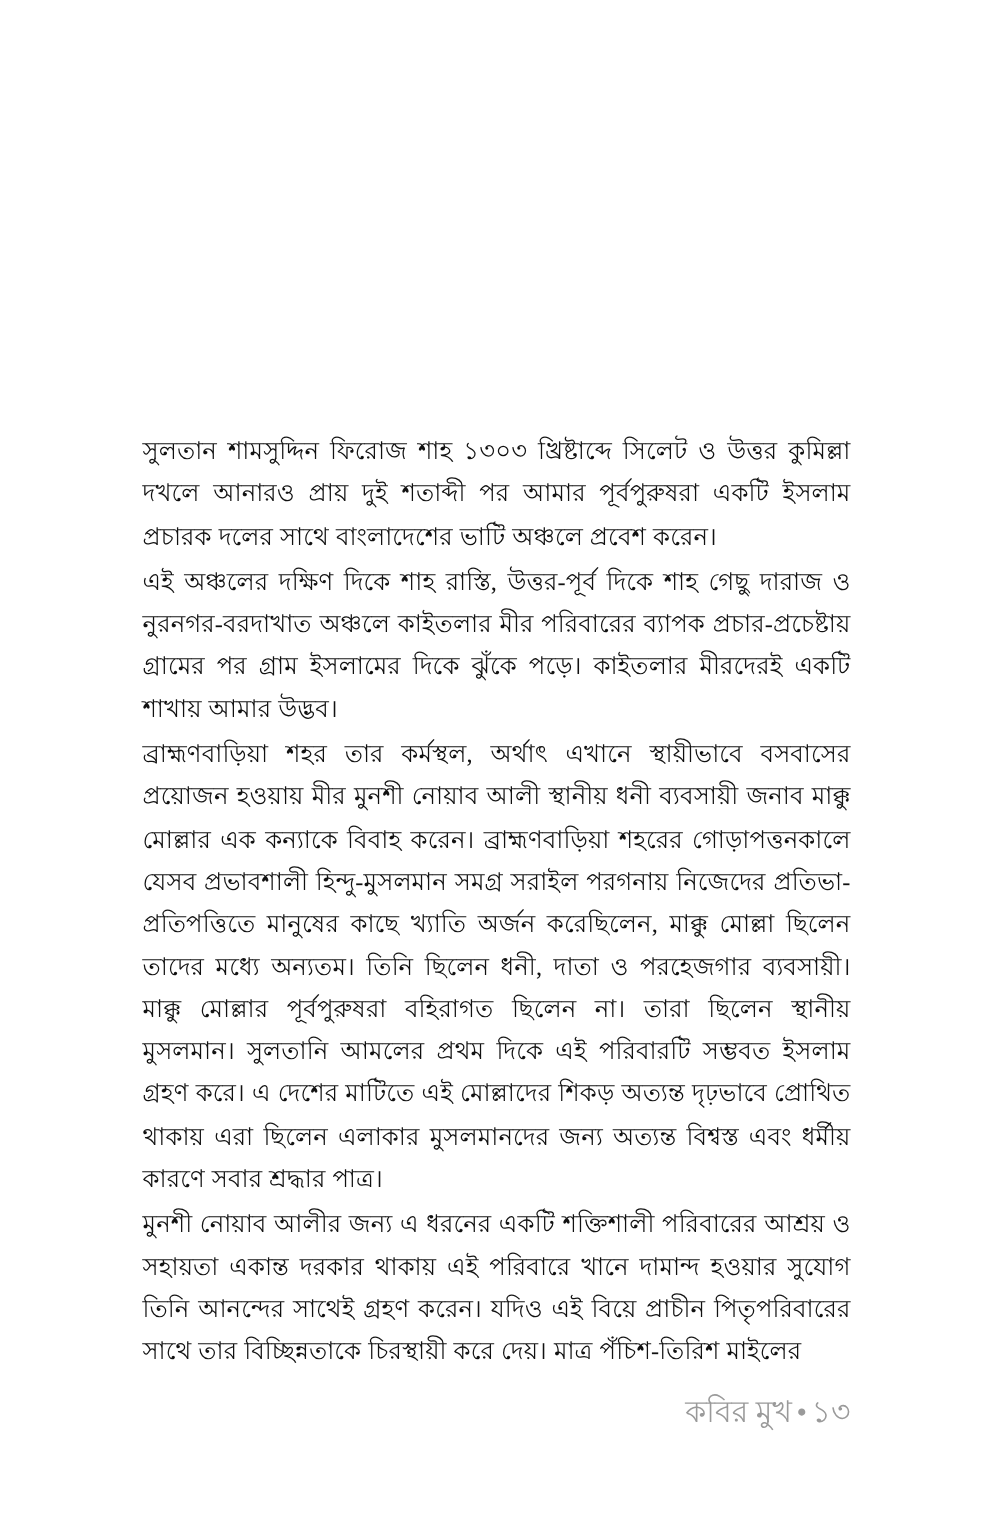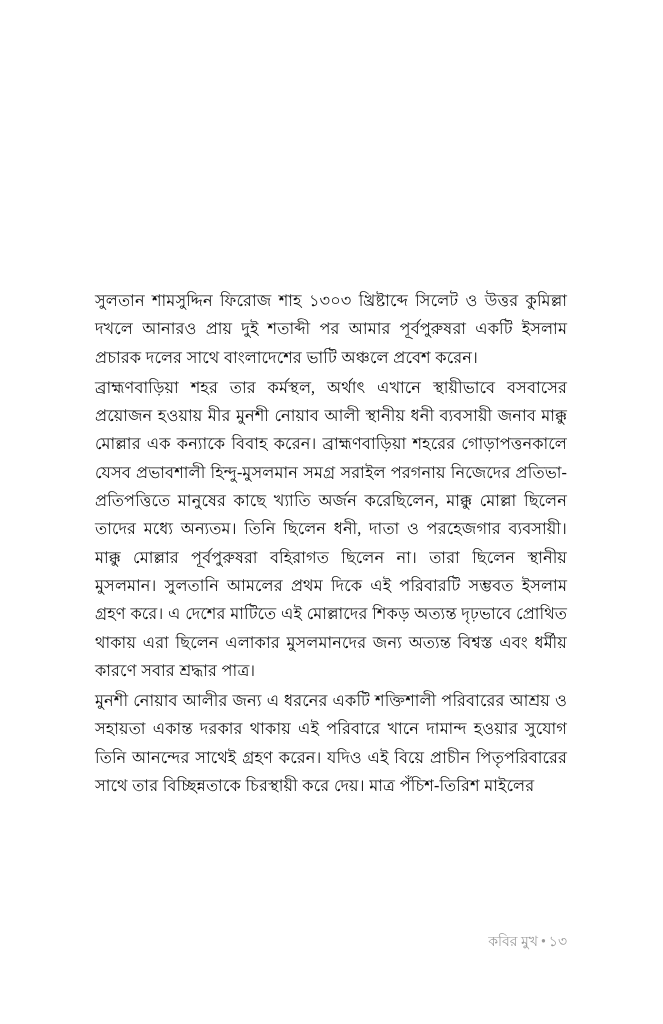--- a/index.html
+++ b/index.html
@@ -43,37 +43,38 @@
   
   .para.last-open {
     text-align: justify;
   }
   .footer {
     position: absolute;
     left: 0;
     top: 932px;
     width: 567px;
     text-align: right;
-    font-size: 14px;
+    font-size: 20px;
     line-height: 20px;
     color: #9a9a9a;
     font-family: "Liberation Serif", "DejaVu Serif", serif;
   }
   .footer .sep {
     display: inline-block;
     padding: 0 3px;
   }
 </style>
 </head>
 <body>
 
 <div class="page">
 
   <div class="text-block">
     <p class="para">সুলতান শামসুদ্দিন ফিরোজ শাহ ১৩০৩ খ্রিষ্টাব্দে সিলেট ও উত্তর কুমিল্লা দখলে আনারও প্রায় দুই শতাব্দী পর আমার পূর্বপুরুষরা একটি ইসলাম প্রচারক দলের সাথে বাংলাদেশের ভাটি অঞ্চলে প্রবেশ করেন।</p>
+    <p class="para">এই অঞ্চলের দক্ষিণ দিকে শাহ রাস্তি, উত্তর-পূর্ব দিকে শাহ গেছু দারাজ ও নুরনগর-বরদাখাত অঞ্চলে কাইতলার মীর পরিবারের ব্যাপক প্রচার-প্রচেষ্টায় গ্রামের পর গ্রাম ইসলামের দিকে ঝুঁকে পড়ে। কাইতলার মীরদেরই একটি শাখায় আমার উদ্ভব।</p>
     <p class="para">ব্রাহ্মণবাড়িয়া শহর তার কর্মস্থল, অর্থাৎ এখানে স্থায়ীভাবে বসবাসের প্রয়োজন হওয়ায় মীর মুনশী নোয়াব আলী স্থানীয় ধনী ব্যবসায়ী জনাব মাক্কু মোল্লার এক কন্যাকে বিবাহ করেন। ব্রাহ্মণবাড়িয়া শহরের গোড়াপত্তনকালে যেসব প্রভাবশালী হিন্দু-মুসলমান সমগ্র সরাইল পরগনায় নিজেদের প্রতিভা-প্রতিপত্তিতে মানুষের কাছে খ্যাতি অর্জন করেছিলেন, মাক্কু মোল্লা ছিলেন তাদের মধ্যে অন্যতম। তিনি ছিলেন ধনী, দাতা ও পরহেজগার ব্যবসায়ী। মাক্কু মোল্লার পূর্বপুরুষরা বহিরাগত ছিলেন না। তারা ছিলেন স্থানীয় মুসলমান। সুলতানি আমলের প্রথম দিকে এই পরিবারটি সম্ভবত ইসলাম গ্রহণ করে। এ দেশের মাটিতে এই মোল্লাদের শিকড় অত্যন্ত দৃঢ়ভাবে প্রোথিত থাকায় এরা ছিলেন এলাকার মুসলমানদের জন্য অত্যন্ত বিশ্বস্ত এবং ধর্মীয় কারণে সবার শ্রদ্ধার পাত্র।</p>
     <p class="para last-open">মুনশী নোয়াব আলীর জন্য এ ধরনের একটি শক্তিশালী পরিবারের আশ্রয় ও সহায়তা একান্ত দরকার থাকায় এই পরিবারে খানে দামান্দ হওয়ার সুযোগ তিনি আনন্দের সাথেই গ্রহণ করেন। যদিও এই বিয়ে প্রাচীন পিতৃপরিবারের সাথে তার বিচ্ছিন্নতাকে চিরস্থায়ী করে দেয়। মাত্র পঁচিশ-তিরিশ মাইলের</p>
   </div>
 
   <div class="footer">
     <span>কবির মুখ</span><span class="sep">•</span><span>১৩</span>
   </div>
 
 </div>
 

